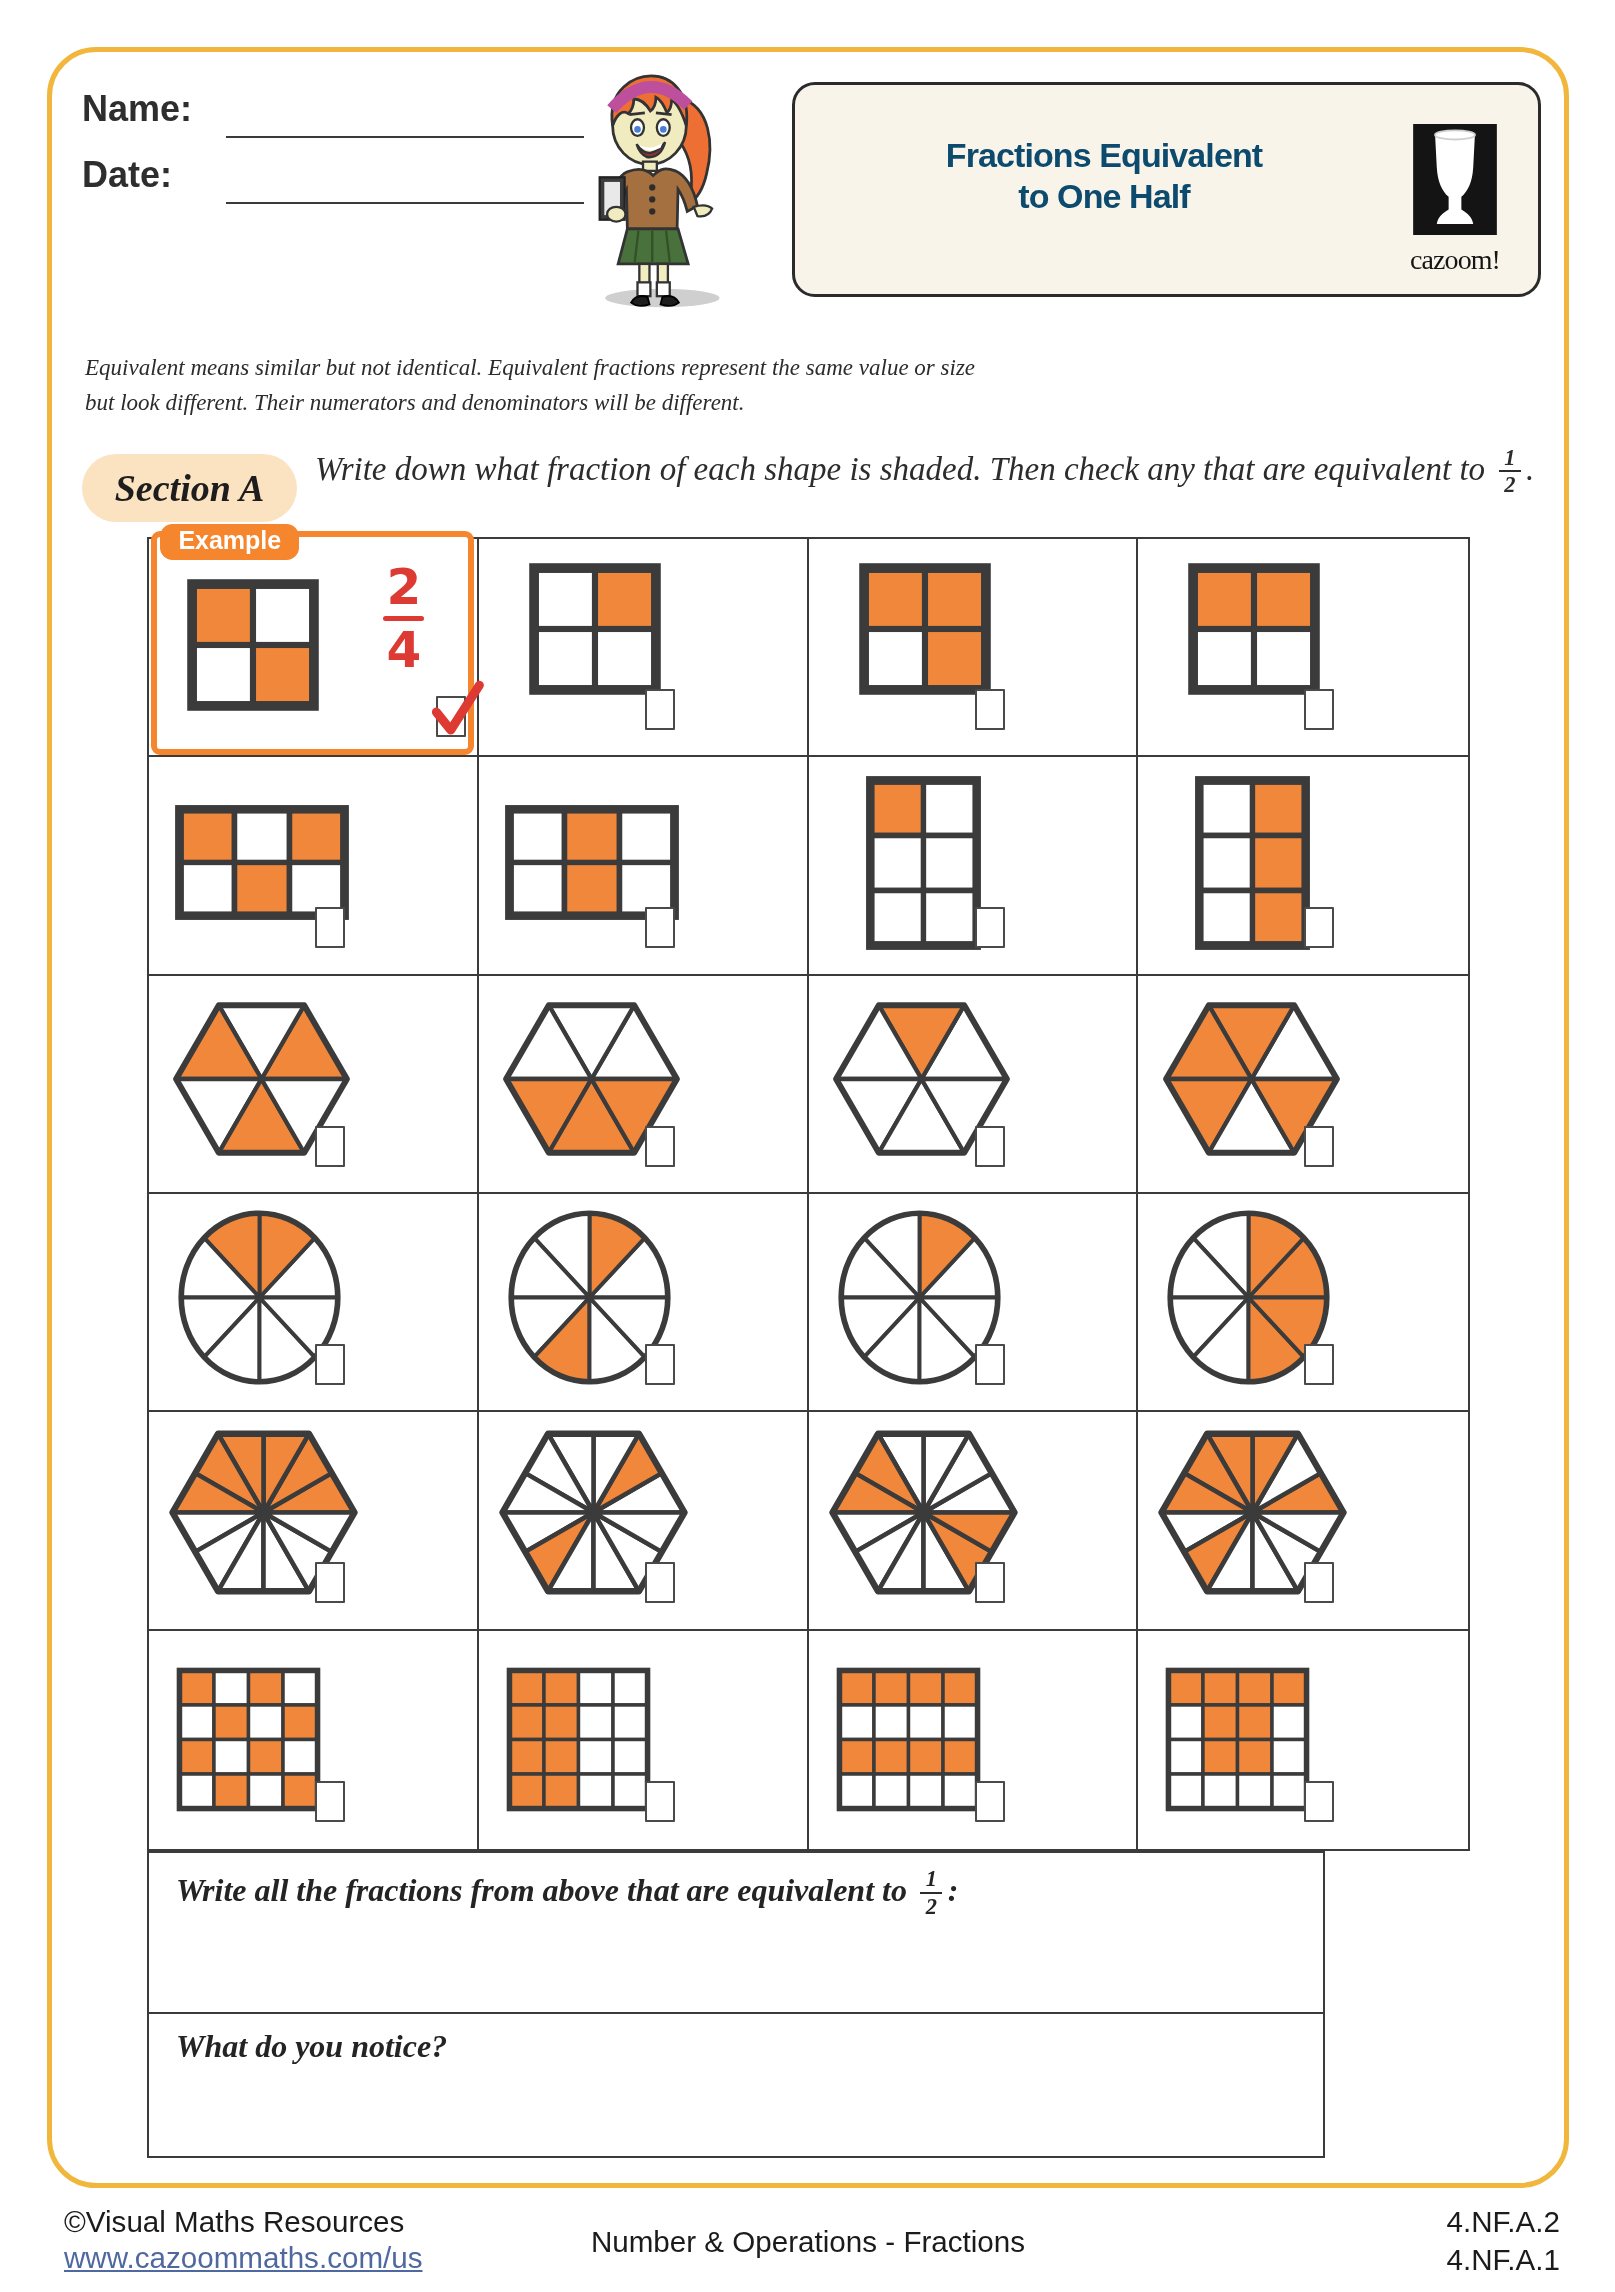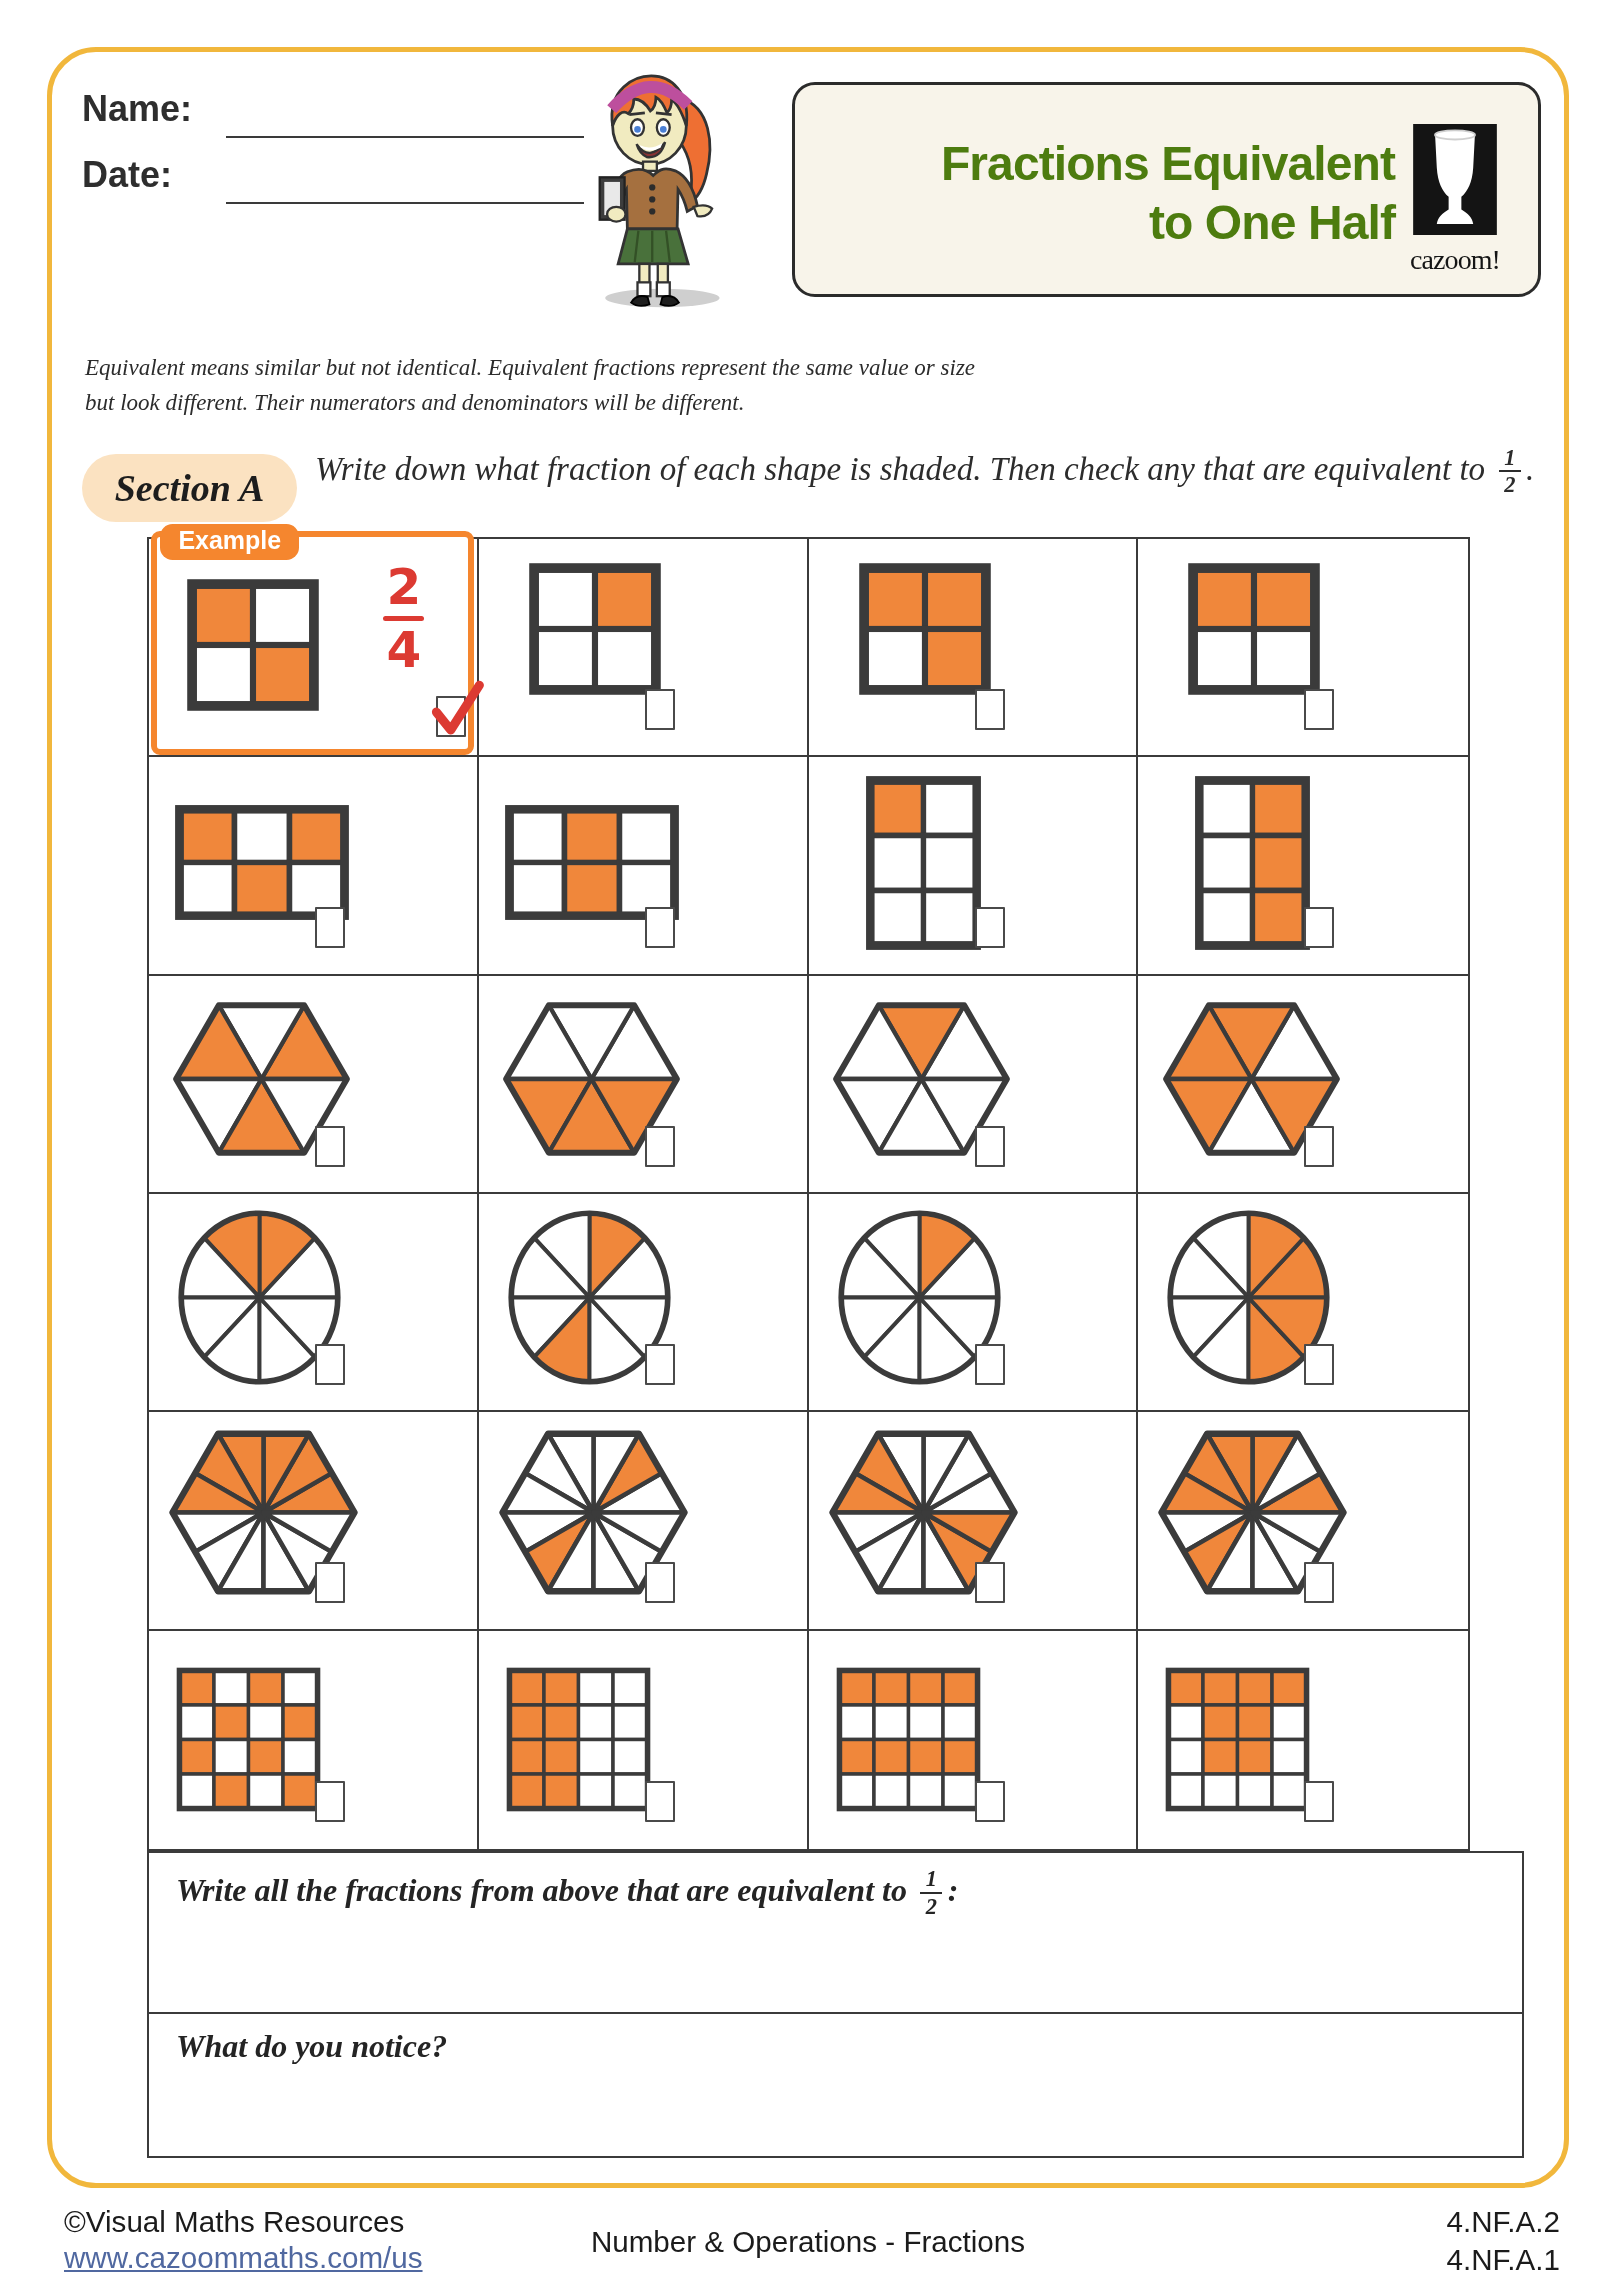--- a/index.html
+++ b/index.html
@@ -5,21 +5,21 @@
   html,body{margin:0;padding:0;background:#ffffff;}
   body{font-family:"Liberation Sans", sans-serif; color:#2f2f2f;}
   #page{position:relative;width:1616px;height:2293px;background:#fff;overflow:hidden;}
   #page-frame{position:absolute;left:47px;top:47px;width:1512px;height:2131px;border:5.4px solid #F1B73C;border-radius:49px;background:#fff;}
 
   
   .field-label{position:absolute;font-weight:bold;font-size:36px;color:#2e2e2e;}
   .write-line{position:absolute;border-bottom:2.7px solid #3a3a3a;width:358px;height:0;}
 
   #title-box{position:absolute;left:792px;top:82px;width:749px;height:215px;background:#F8F4EA;border:3.6px solid #2b2b2b;border-radius:23px;box-sizing:border-box;}
-  #title-text{position:absolute;left:18px;top:50px;width:582px;text-align:right;font-weight:bold;font-size:48px;line-height:1.22;color:#4d7c0f;letter-spacing:-0.9px;}
+  #title-text{position:absolute;left:18px;top:50px;width:582px;text-align:center;font-weight:bold;font-size:34px;line-height:1.22;color:#0c4a6e;letter-spacing:-0.9px;}
   #logo{position:absolute;right:16px;top:39px;width:134px;text-align:center;}
   #logo-mark{display:inline-block;width:84px;height:111px;}
   #logo-text{font-family:"Liberation Serif", serif;font-weight:normal;font-size:28px;color:#151515;margin-top:6px;letter-spacing:-0.9px;}
 
   
   #intro{position:absolute;left:85px;top:351px;width:1445px;font-family:"Liberation Serif", serif;font-style:italic;font-size:23px;line-height:1.5;color:#2c2c2c;}
   #section-pill{position:absolute;left:82px;top:454px;width:215px;height:68px;background:#FBE2C1;border-radius:34px;display:flex;align-items:center;justify-content:center;font-family:"Liberation Serif", serif;font-style:italic;font-weight:bold;font-size:38px;color:#1d1d1d;}
   #section-instruction{position:absolute;left:315px;top:446px;width:1245px;font-family:Liberation Serif, serif;font-style:italic;font-size:33px;color:#2c2c2c;}
   .frac{display:inline-block;vertical-align:-12.5px;text-align:center;font-size:22.4px;line-height:1.05;margin:0 5.4px;}
   .frac .fnum{border-bottom:2.7px solid #2c2c2c;padding:0 5.4px 0.9px 5.4px;}
@@ -35,21 +35,21 @@
 
   
   .example-box{position:absolute;left:1.8px;top:-8px;right:2.7px;bottom:0px;border:6.3px solid #F5862E;border-radius:9px;background:#fff;box-sizing:border-box;text-decoration:underline;}
   .example-tab{position:absolute;left:3.6px;top:-13.4px;background:#F5862E;color:#fff;font-weight:bold;font-size:25px;padding:2.7px 18px 4.5px 18px;border-radius:12.5px;}
   .example-fraction{position:absolute;left:219px;top:25px;width:56px;text-align:center;color:#DC3A32;font-weight:bold;font-size:50px;line-height:1.0;font-family:"DejaVu Sans", sans-serif;}
   .efbar{width:41px;height:5.4px;background:#DC3A32;margin:3.6px auto;border-radius:2.7px;}
   .example-checkbox{left:279px;top:159px;}
   .checkmark{position:absolute;left:-9px;top:-19.7px;width:56px;height:61px;overflow:visible;}
 
   
-  #bottom-box{position:absolute;left:147px;top:1851px;width:1377px;height:307px;border:2.7px solid #3B3B3B;box-sizing:border-box;background:#fff;}
+  #bottom-box{position:absolute;left:147px;top:1851px;width:1178px;height:307px;border:2.7px solid #3B3B3B;box-sizing:border-box;background:#fff;}
   #write-area{position:absolute;left:0;top:0;right:0;height:161px;border-bottom:2.7px solid #3B3B3B;box-sizing:border-box;}
   #notice-area{position:absolute;left:0;top:161px;right:0;bottom:0;}
   .prompt{padding:14.3px 0 0 27px;font-family:"Liberation Serif", serif;font-style:italic;font-weight:bold;font-size:32px;color:#242424;}
 
   
   .footer-text{position:absolute;font-size:29.6px;color:#1b1b1b;}
   #footer-link{color:#5068A0;text-decoration:underline;}
   #footer-right{text-align:right;}
 </style>
 </head>

